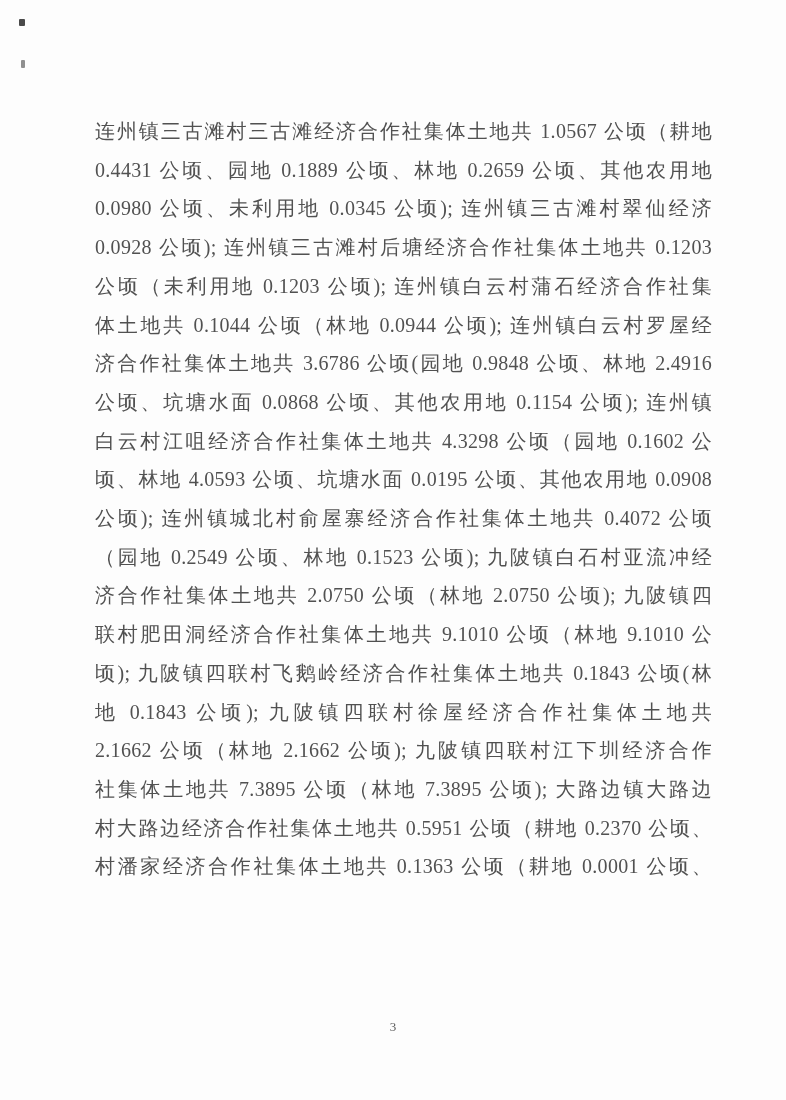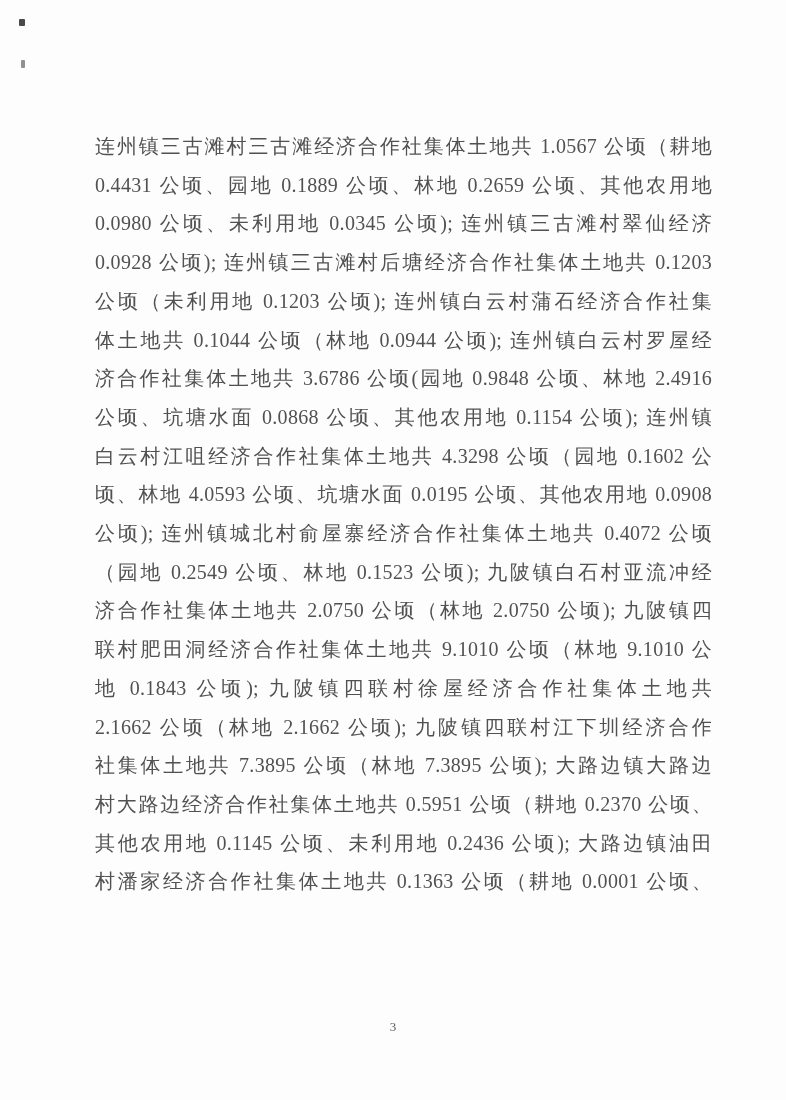--- a/index.html
+++ b/index.html
@@ -10,21 +10,21 @@
   .page {
     position: relative;
     width: 786px;
     height: 1100px;
     background: var(--bg, #fdfdfd);
     overflow: hidden;
   }
   .text-block {
     position: absolute;
     left: 95px;
-    top: 127px;
+    top: 112px;
     width: 617px;
     color: var(--text, #515151);
     font-size: 20px;
     line-height: 38.7px;
     letter-spacing: 0.3px;
   }
   .doc-line {
     text-align: justify;
     text-align-last: justify;
     min-height: 38.7px;
@@ -72,22 +72,22 @@
     <div class="doc-line">公顷（未利用地 0.1203 公顷); 连州镇白云村蒲石经济合作社集</div>
     <div class="doc-line">体土地共 0.1044 公顷（林地 0.0944 公顷); 连州镇白云村罗屋经</div>
     <div class="doc-line">济合作社集体土地共 3.6786 公顷(园地 0.9848 公顷、林地 2.4916</div>
     <div class="doc-line">公顷、坑塘水面 0.0868 公顷、其他农用地 0.1154 公顷); 连州镇</div>
     <div class="doc-line">白云村江咀经济合作社集体土地共 4.3298 公顷（园地 0.1602 公</div>
     <div class="doc-line">顷、林地 4.0593 公顷、坑塘水面 0.0195 公顷、其他农用地 0.0908</div>
     <div class="doc-line">公顷); 连州镇城北村俞屋寨经济合作社集体土地共 0.4072 公顷</div>
     <div class="doc-line">（园地 0.2549 公顷、林地 0.1523 公顷); 九陂镇白石村亚流冲经</div>
     <div class="doc-line">济合作社集体土地共 2.0750 公顷（林地 2.0750 公顷); 九陂镇四</div>
     <div class="doc-line">联村肥田洞经济合作社集体土地共 9.1010 公顷（林地 9.1010 公</div>
+    <div class="doc-line">顷); 九陂镇四联村飞鹅岭经济合作社集体土地共 0.1843 公顷(林</div>
     <div class="doc-line">地 0.1843 公顷); 九陂镇四联村徐屋经济合作社集体土地共</div>
     <div class="doc-line">2.1662 公顷（林地 2.1662 公顷); 九陂镇四联村江下圳经济合作</div>
     <div class="doc-line">社集体土地共 7.3895 公顷（林地 7.3895 公顷); 大路边镇大路边</div>
     <div class="doc-line">村大路边经济合作社集体土地共 0.5951 公顷（耕地 0.2370 公顷、</div>
-    <div class="doc-line">其他农用地 0.1145 公顷、未利用地 0.2436 公顷); 大路边镇油田</div>
     <div class="doc-line">村潘家经济合作社集体土地共 0.1363 公顷（耕地 0.0001 公顷、</div>
   </div>
 
   <div class="page-number">3</div>
 </div>
 
 </body></html>

